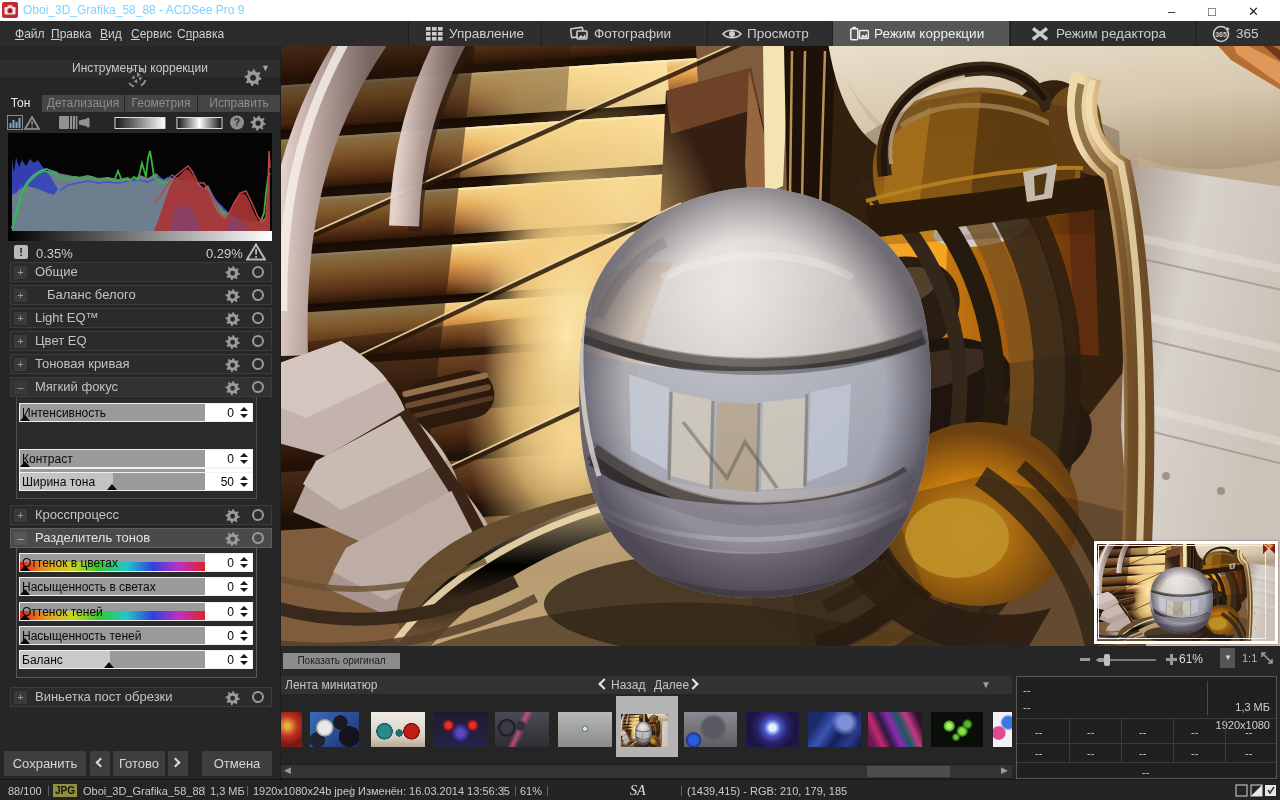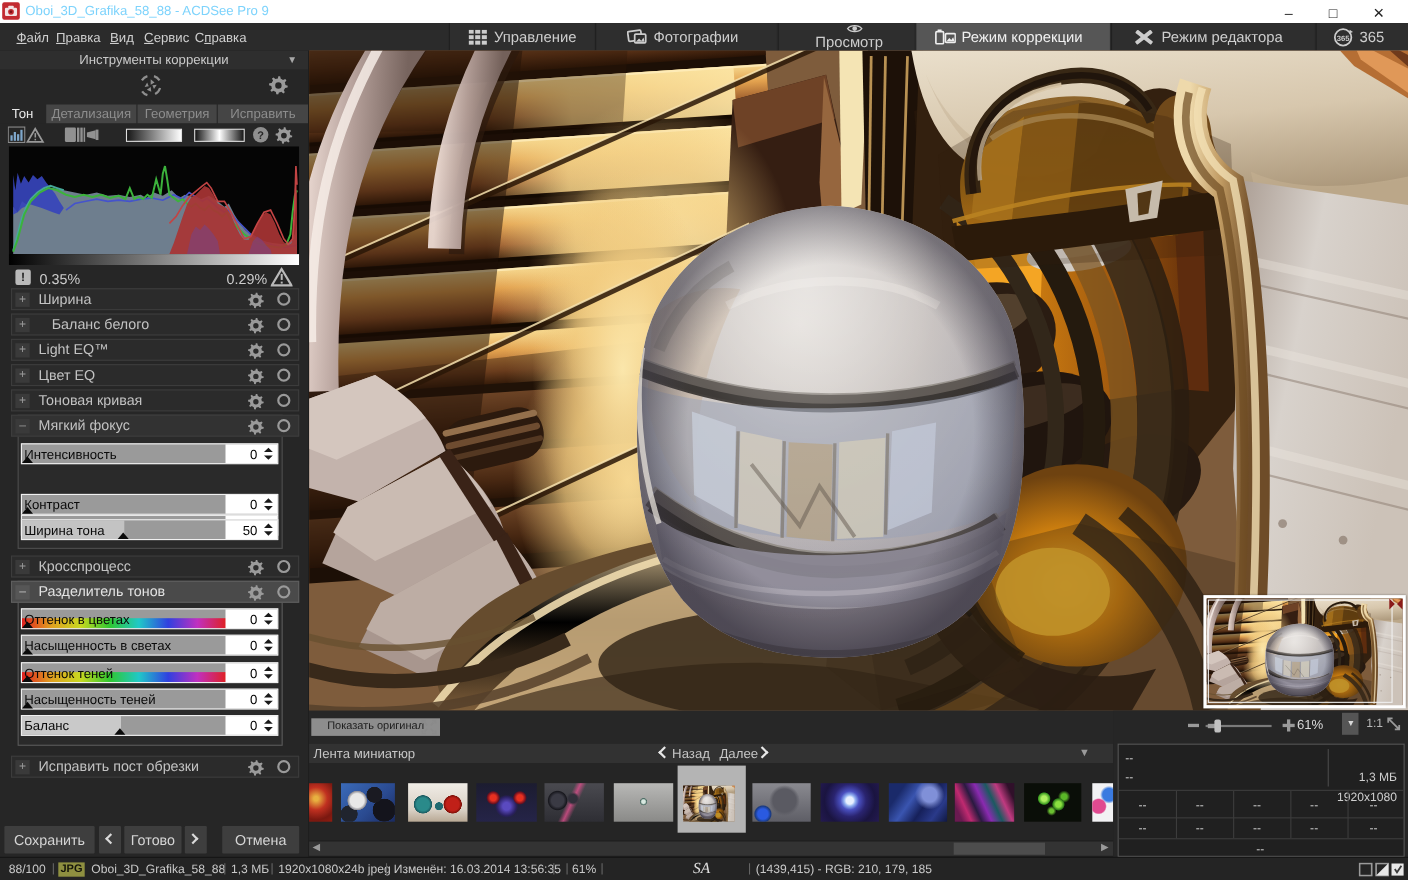--- a/index.html
+++ b/index.html
@@ -13,21 +13,21 @@
   #titletext { left:23px; top:3px; font-size:12px; color:#7dd3fc; }
   .winbtn { top:4px; font-size:13px; color:#222; }
   
   #menubar { left:0; top:21px; width:1280px; height:25px; background:#2b2b2b; }
   .menuitem { top:27px; font-size:12px; color:#cfcfcf; }
   .tab { top:21px; height:25px; background:#2e2e2e; color:#cdcdcd; font-size:13.5px;
          display:flex; align-items:center; border-left:1px solid #202020; }
   .tab.active { background:#565656; color:#f0f0f0; }
   
   #leftpanel { left:0; top:46px; width:280px; height:733px; background:#262626; }
-  #lp-head { left:0; top:0; width:280px; height:17px; background:#2e2e2e; color:#c9c9c9;
+  #lp-head { left:0; top:14px; width:280px; height:17px; background:#2e2e2e; color:#c9c9c9;
              font-size:12px; text-align:center; line-height:17px; }
   .lp-tab { top:50px; height:17px; font-size:12px; text-align:center; line-height:17px; }
   .section { left:10px; width:262px; height:20px; background:#2b2b2b; border:1px solid #3c3c3c;
              color:#c2c2c2; font-size:13px; line-height:18px; }
   .plusbox { position:absolute; left:3px; top:3px; width:13px; height:13px; background:#3a3a3a;
              color:#9a9a9a; font-size:11px; line-height:12px; text-align:center; }
   .sgear { position:absolute; right:30px; top:2px; width:16px; height:16px; }
   .scirc { position:absolute; right:7px; top:3px; width:12px; height:12px; border:2px solid #9a9a9a;
            border-radius:50%; }
   .slider { left:19px; width:234px; height:19px; border:1px solid #f0f0f0; background:#9a9a9a; }
@@ -96,21 +96,21 @@
       <span style="margin-left:6px;">Управление</span>
     </div>
   <div class="abs tab" style="left:541px; width:165px;">
     <svg style="margin-left:28px;" width="19" height="15" viewBox="0 0 19 15">
       <rect x="1" y="2" width="12" height="9" rx="1" fill="none" stroke="#cccccc" stroke-width="1.6" transform="rotate(-8 7 6)"></rect>
       <rect x="7" y="5" width="10" height="8" rx="1" fill="#2e2e2e" stroke="#cccccc" stroke-width="1.6"></rect>
       <path d="M8,12 L11,9 L13,11 L15,8 L16,12 Z" fill="#cccccc"></path>
     </svg>
       <span style="margin-left:5px;">Фотографии</span>
     </div>
-  <div class="abs tab" style="left:707px; width:124px;flex-direction:column;">
+  <div class="abs tab" style="left:707px; width:124px;">
     <svg style="margin-left:14px;" width="20" height="14" viewBox="0 0 20 14">
       <path d="M1,7 C5,2 15,2 19,7 C15,12 5,12 1,7 Z" fill="none" stroke="#cccccc" stroke-width="1.7"></path>
       <circle cx="10" cy="7" r="3" fill="#cccccc"></circle>
     </svg>
       <span style="margin-left:5px;">Просмотр</span>
     </div>
   <div class="abs tab" style="left:1010px; width:185px;">
     <svg style="margin-left:20px;" width="19" height="16" viewBox="0 0 19 16">
       <g fill="#cccccc">
         <rect x="0" y="6" width="18" height="3.6" rx="0.8" transform="rotate(38 9 8)"></rect>
@@ -244,21 +244,21 @@
 
     <div class="abs" style="left:14px; top:199px; width:14px; height:14px; background:#b9b9b9; border-radius:2px; color:#1a1a1a; font-size:11px; font-weight:bold; text-align:center; line-height:14px;">!</div>
     <div class="abs" style="left:36px; top:200px; font-size:13px; color:#cccccc;">0.35%</div>
     <div class="abs" style="left:206px; top:200px; font-size:13px; color:#cccccc;">0.29%</div>
     <svg class="abs" style="left:246px; top:197px;" width="20" height="18" viewBox="0 0 20 18">
       <path d="M10,1.5 L19,16.5 L1,16.5 Z" fill="none" stroke="#b9b9b9" stroke-width="2"></path>
       <rect x="9.2" y="6" width="1.8" height="5.5" fill="#b9b9b9"></rect>
         <rect x="9.2" y="13" width="1.8" height="1.8" fill="#b9b9b9"></rect>
     </svg>
 
-    <div class="abs section" style="top:216px;"><span class="plusbox">+</span><span style="margin-left:24px;">Ширина</span>
+    <div class="abs section" style="top:216px;"><span class="plusbox">+</span><span style="margin-left:24px;">Общие</span>
       <svg class="sgear" viewBox="0 0 17 17">
           <use href="#gear"></use>
         </svg><span class="scirc"></span></div>
     <div class="abs section" style="top:239px;"><span class="plusbox">+</span><span style="margin-left:36px;">Баланс белого</span>
       <svg class="sgear" viewBox="0 0 17 17">
           <use href="#gear"></use>
         </svg><span class="scirc"></span></div>
     <div class="abs section" style="top:262px;"><span class="plusbox">+</span><span style="margin-left:24px;">Light EQ™</span>
       <svg class="sgear" viewBox="0 0 17 17">
           <use href="#gear"></use>
@@ -374,21 +374,21 @@
         <span class="fillhalf" style="position:absolute;left:0;top:0;width:90px;height:17px;background:#c9c9c9;"></span>
       <span class="lbl">Баланс</span>
         <span class="tri" style="left:84px;"></span>
       <span class="numbox"></span>
         <span class="num">0</span>
         <span class="spin">
           <b></b>
           <i></i>
         </span>
       </div>
-    <div class="abs section" style="top:641px;"><span class="plusbox">+</span><span style="margin-left:24px;">Исправить пост обрезки</span>
+    <div class="abs section" style="top:641px;"><span class="plusbox">+</span><span style="margin-left:24px;">Виньетка пост обрезки</span>
       <svg class="sgear" viewBox="0 0 17 17">
           <use href="#gear"></use>
         </svg><span class="scirc"></span></div>
   </div>
 
   <div class="abs bbtn" style="left:4px; width:82px;">Сохранить</div>
   <div class="abs bbtn" style="left:90px; width:20px;">
       <span style="position:absolute;left:7px;top:8px;width:7px;height:7px;border-left:2px solid #dadada;border-bottom:2px solid #dadada;transform:rotate(45deg);"></span>
     </div>
   <div class="abs bbtn" style="left:113px; width:52px;">Готово</div>

